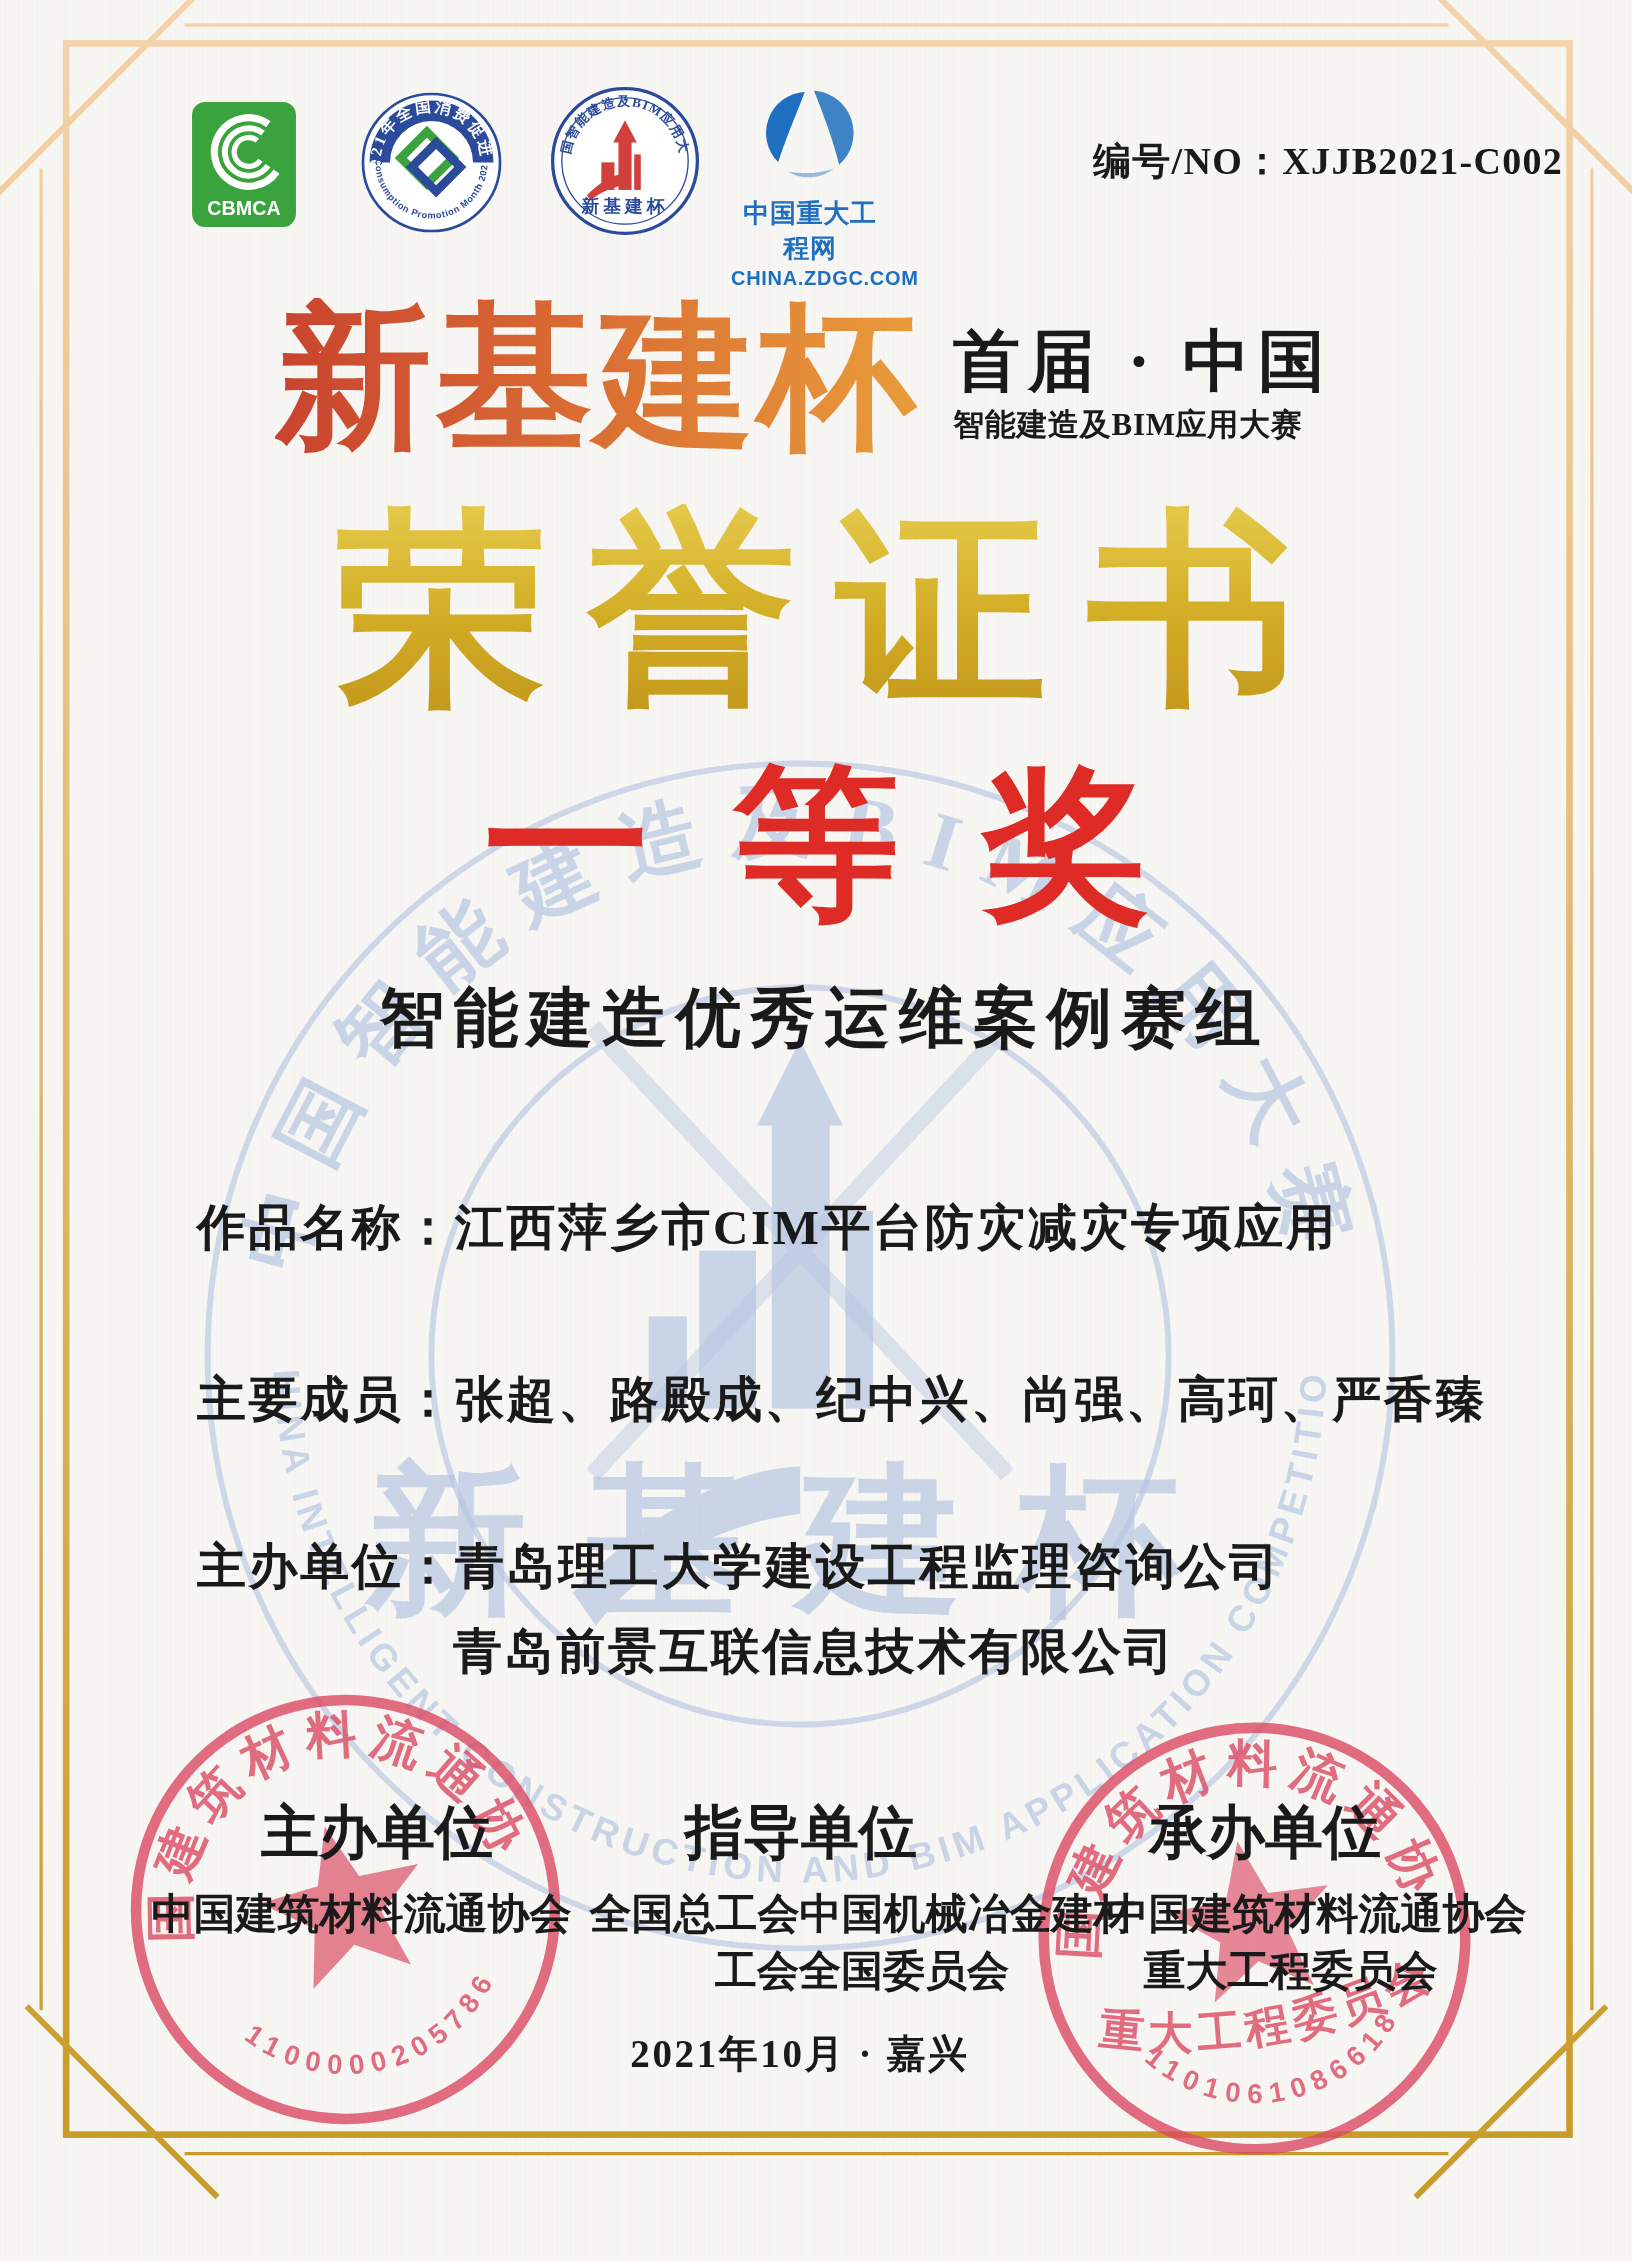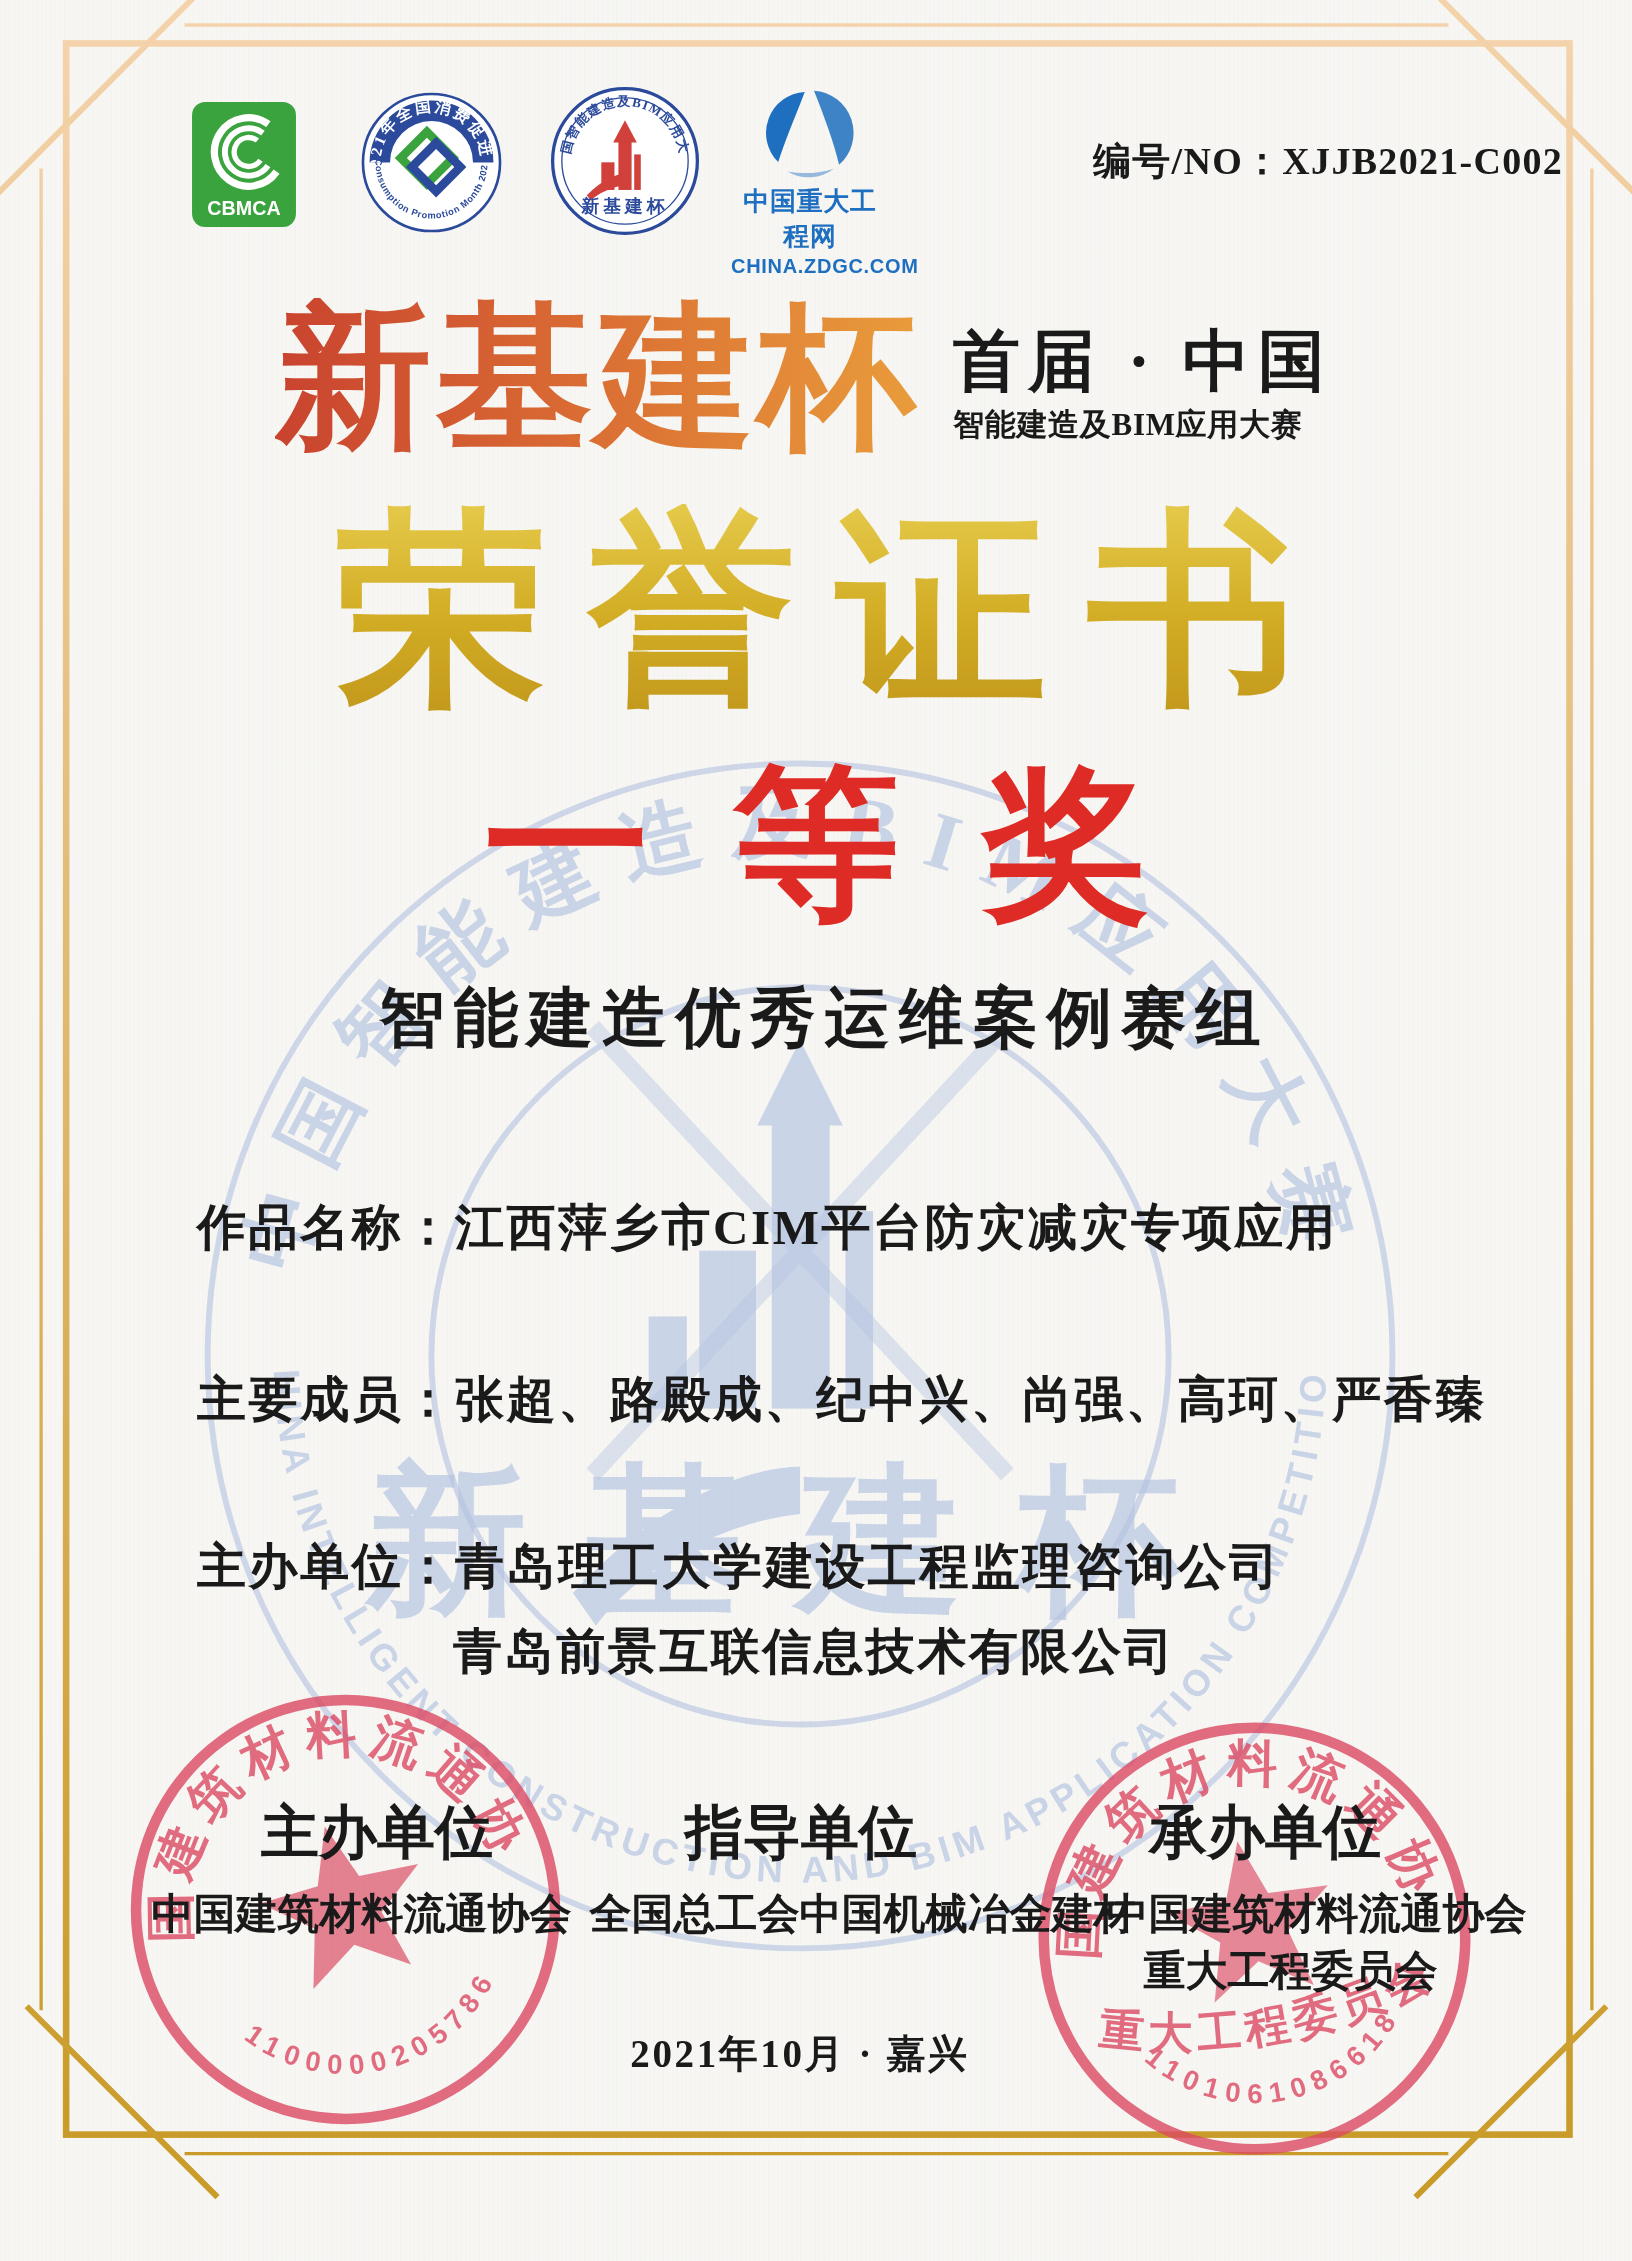--- a/index.html
+++ b/index.html
@@ -18,21 +18,21 @@
   .seal{position:absolute;z-index:3;pointer-events:none;}
   .txt{z-index:4;}
 
   
   .logo{position:absolute;z-index:4;}
   #logo-cbmca{left:192px;top:102px;}
   #logo-promo{left:361px;top:92px;}
   #logo-cup{left:550px;top:86px;}
   #logo-zdgc{left:731px;top:88px;width:158px;text-align:center;}
   #logo-zdgc .mark{margin:0 auto;}
-  .zdgc-name{font-family:"Liberation Sans",sans-serif;font-weight:bold;font-size:26px;color:var(--blue,#1f6fc0);margin-top:6px;letter-spacing:0.7px;}
+  .zdgc-name{font-family:"Liberation Sans",sans-serif;font-weight:bold;font-size:26px;color:var(--blue,#1f6fc0);margin-top:18px;letter-spacing:0.7px;}
   .zdgc-domain{font-family:"Liberation Sans",sans-serif;font-weight:bold;font-size:20px;color:var(--blue,#1f6fc0);letter-spacing:0.7px;margin-top:1.3px;}
 
   
   #cert-no{left:1093px;top:142px;font-size:38px;font-weight:bold;letter-spacing:1.3px;}
 
   
   #main-title{
     left:275px;top:298px;font-family:"Liberation Sans",sans-serif;font-weight:900;
     font-size:157px;letter-spacing:4px;
     background:linear-gradient(90deg,var(--title-red,#c9432f) 0%,#d96a33 45%,var(--title-orange,#e99c3b) 100%);
@@ -246,17 +246,18 @@
     </g>
   </svg>
 
   <div id="host-label" class="abs txt f-label">主办单位</div>
   <div id="guide-label" class="abs txt f-label">指导单位</div>
   <div id="org-label" class="abs txt f-label">承办单位</div>
 
   <div id="host-value" class="abs txt f-value">中国建筑材料流通协会</div>
   <div id="guide-value1" class="abs txt f-value">全国总工会中国机械冶金建材</div>
   <div id="org-value1" class="abs txt f-value">中国建筑材料流通协会</div>
+  <div id="guide-value2" class="abs txt f-value">工会全国委员会</div>
   <div id="org-value2" class="abs txt f-value">重大工程委员会</div>
 
   <div id="date-line" class="abs txt">2021年10月 · 嘉兴</div>
 </div>
 
 
 </body></html>

